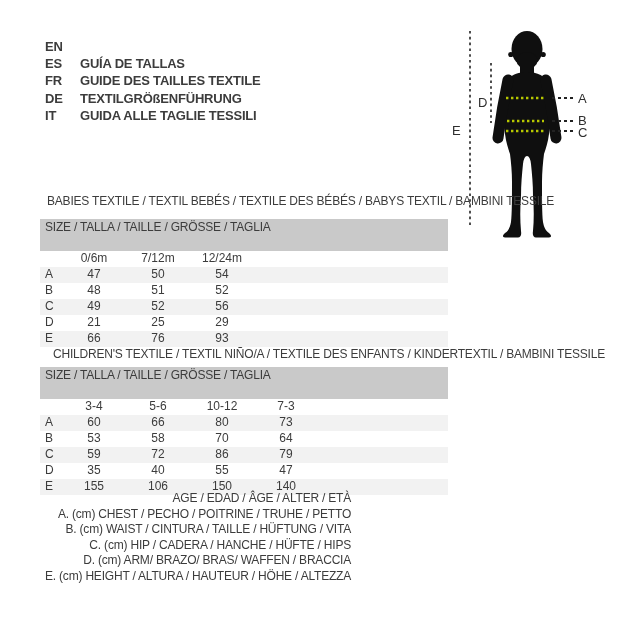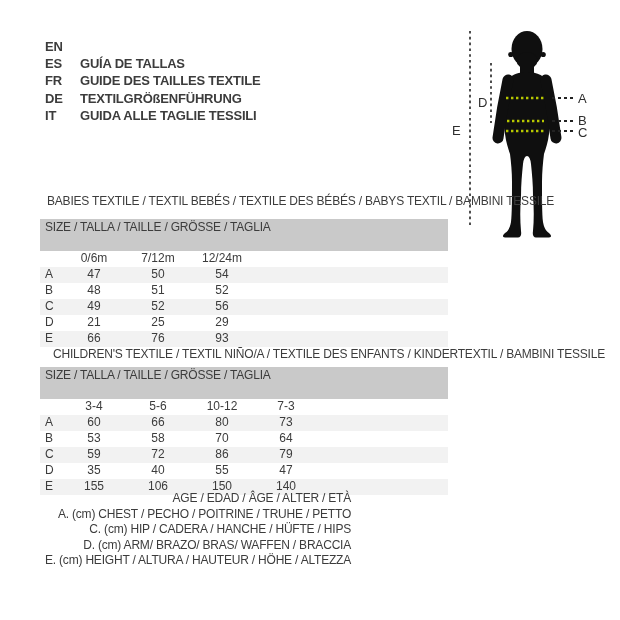--- a/index.html
+++ b/index.html
@@ -196,16 +196,17 @@
     <div class="t-cell">106</div>
     <div class="t-cell">150</div>
     <div class="t-cell">140</div>
     <div class="t-fill"></div>
   </div>
 </div>
 
 <div class="abs legend-block">
   <div class="legend-line">AGE / EDAD / ÂGE / ALTER / ETÀ</div>
   <div class="legend-line">A. (cm) CHEST / PECHO / POITRINE / TRUHE / PETTO</div>
+  <div class="legend-line">B. (cm) WAIST / CINTURA / TAILLE / HÜFTUNG / VITA</div>
   <div class="legend-line">C. (cm) HIP / CADERA / HANCHE / HÜFTE / HIPS</div>
   <div class="legend-line">D. (cm) ARM/ BRAZO/ BRAS/ WAFFEN / BRACCIA</div>
   <div class="legend-line">E. (cm) HEIGHT / ALTURA / HAUTEUR / HÖHE / ALTEZZA</div>
 </div>
 
 </body></html>

